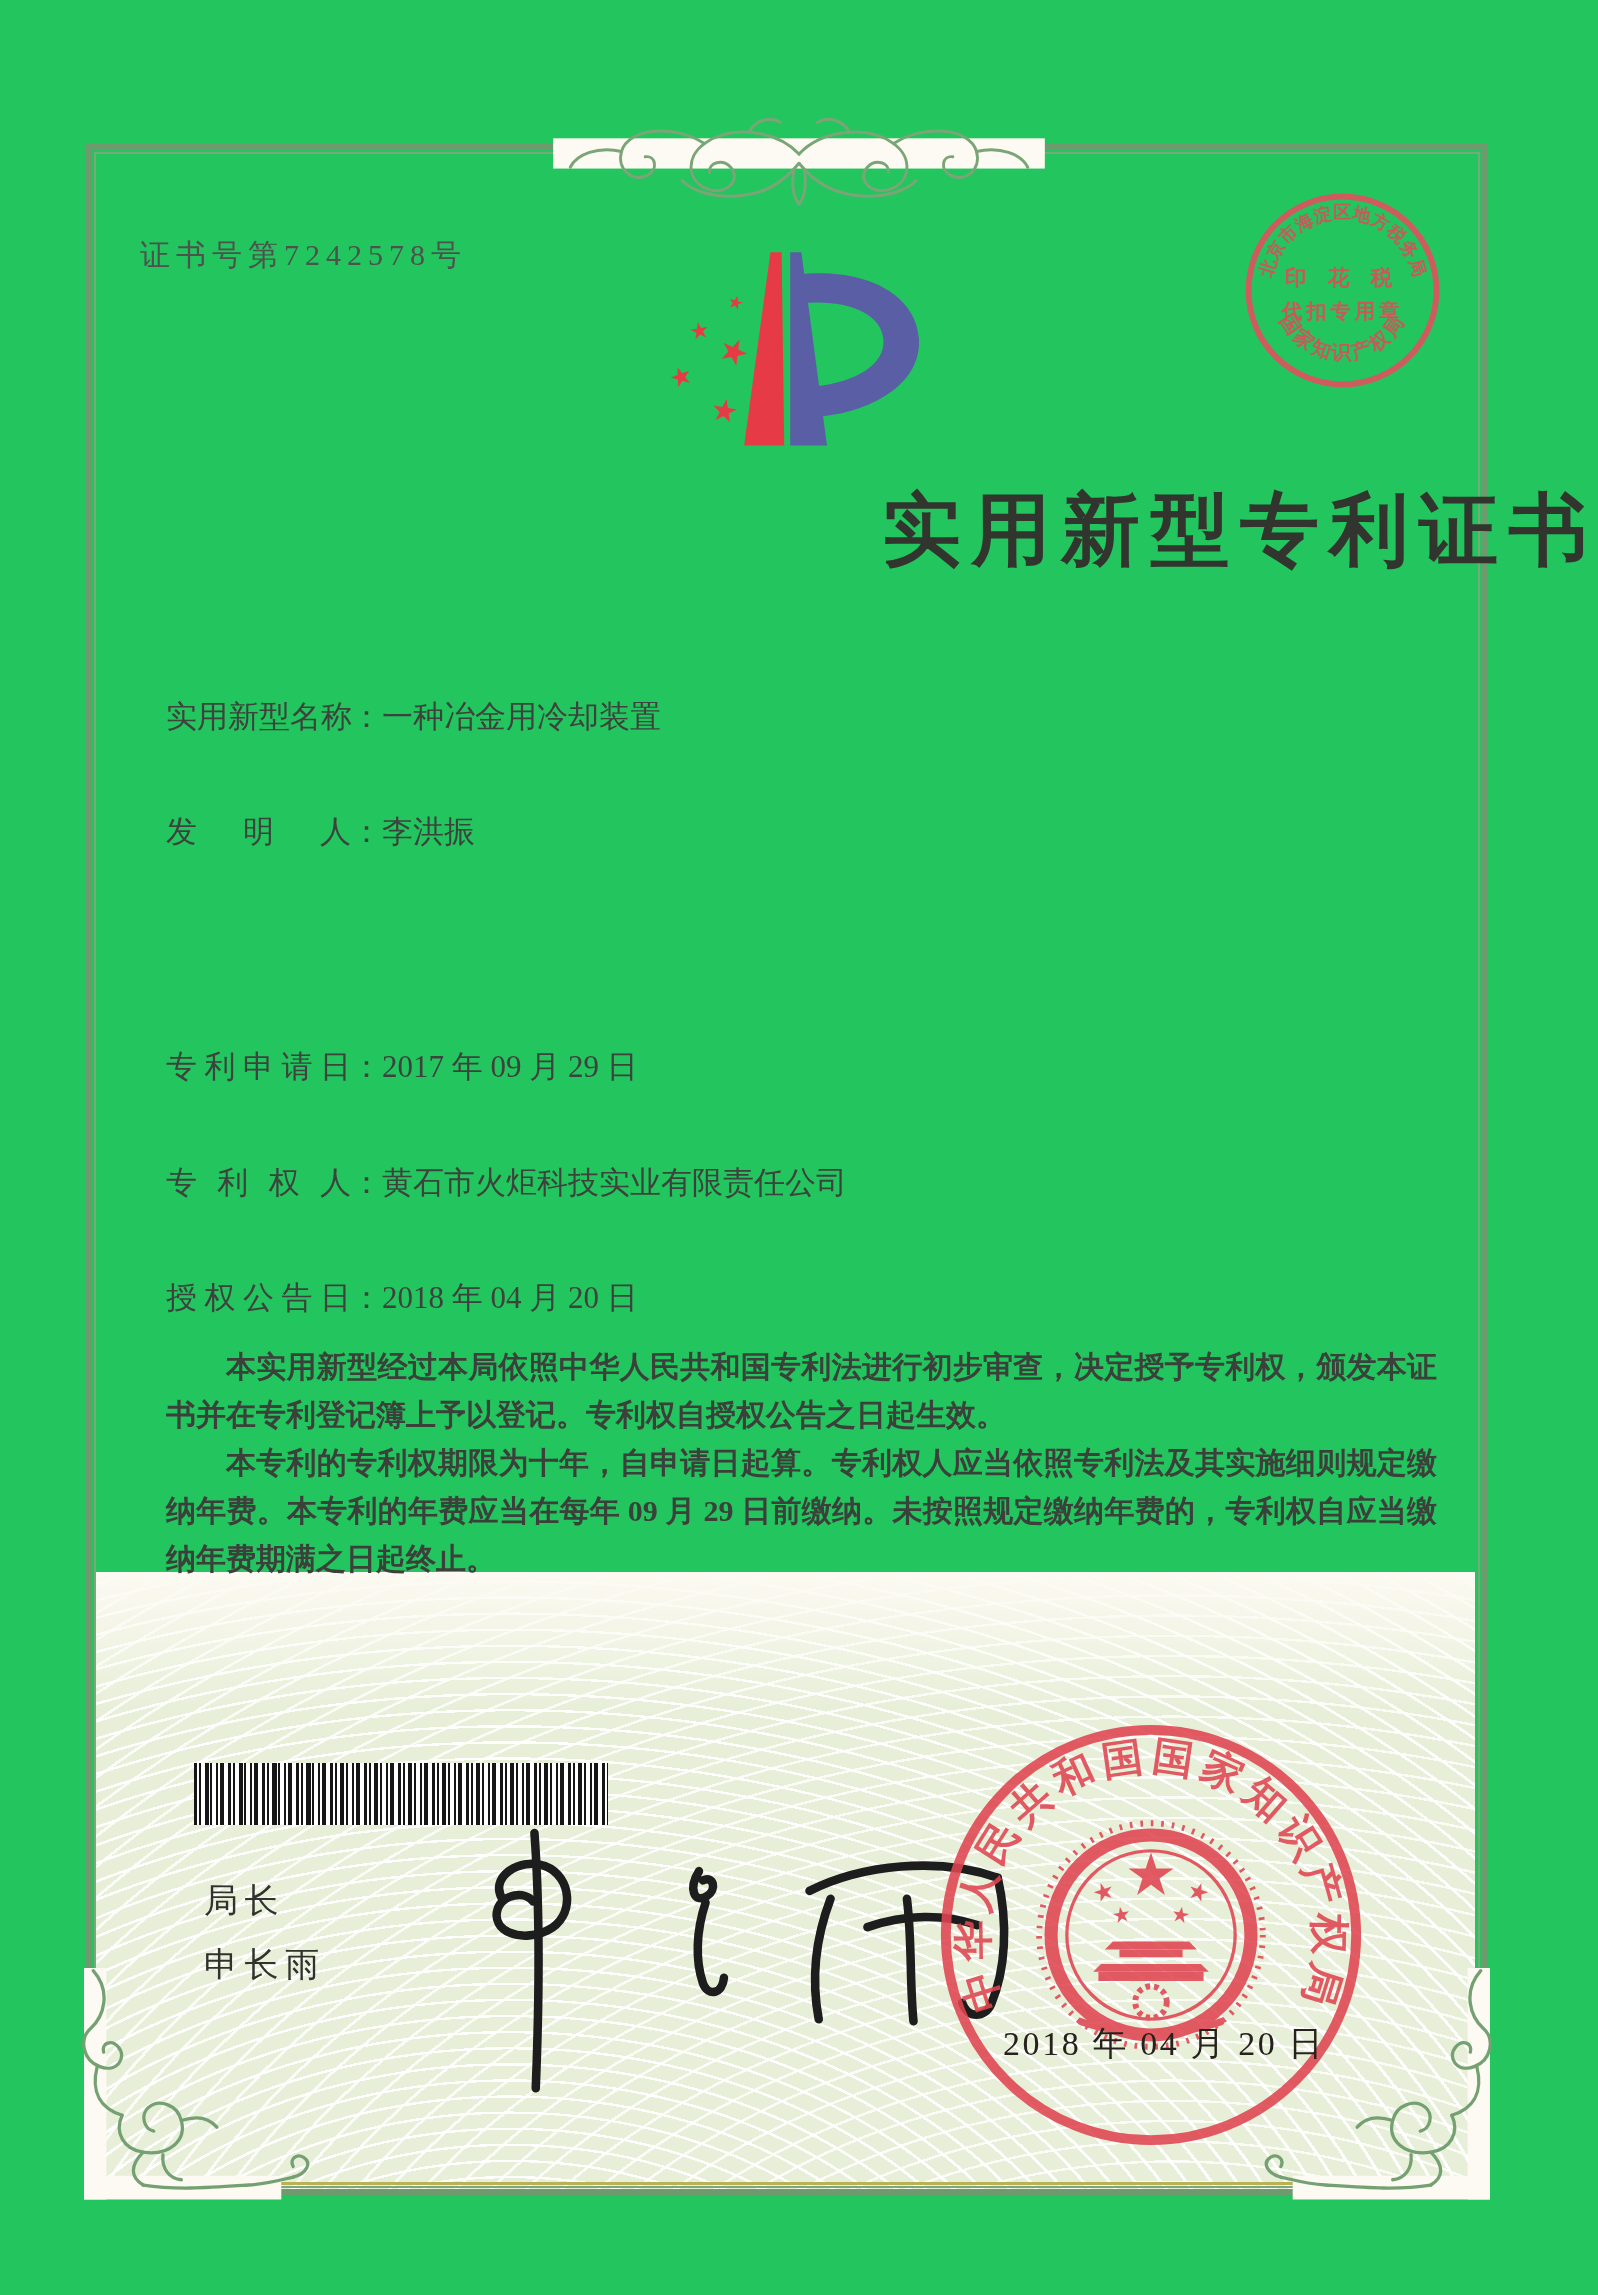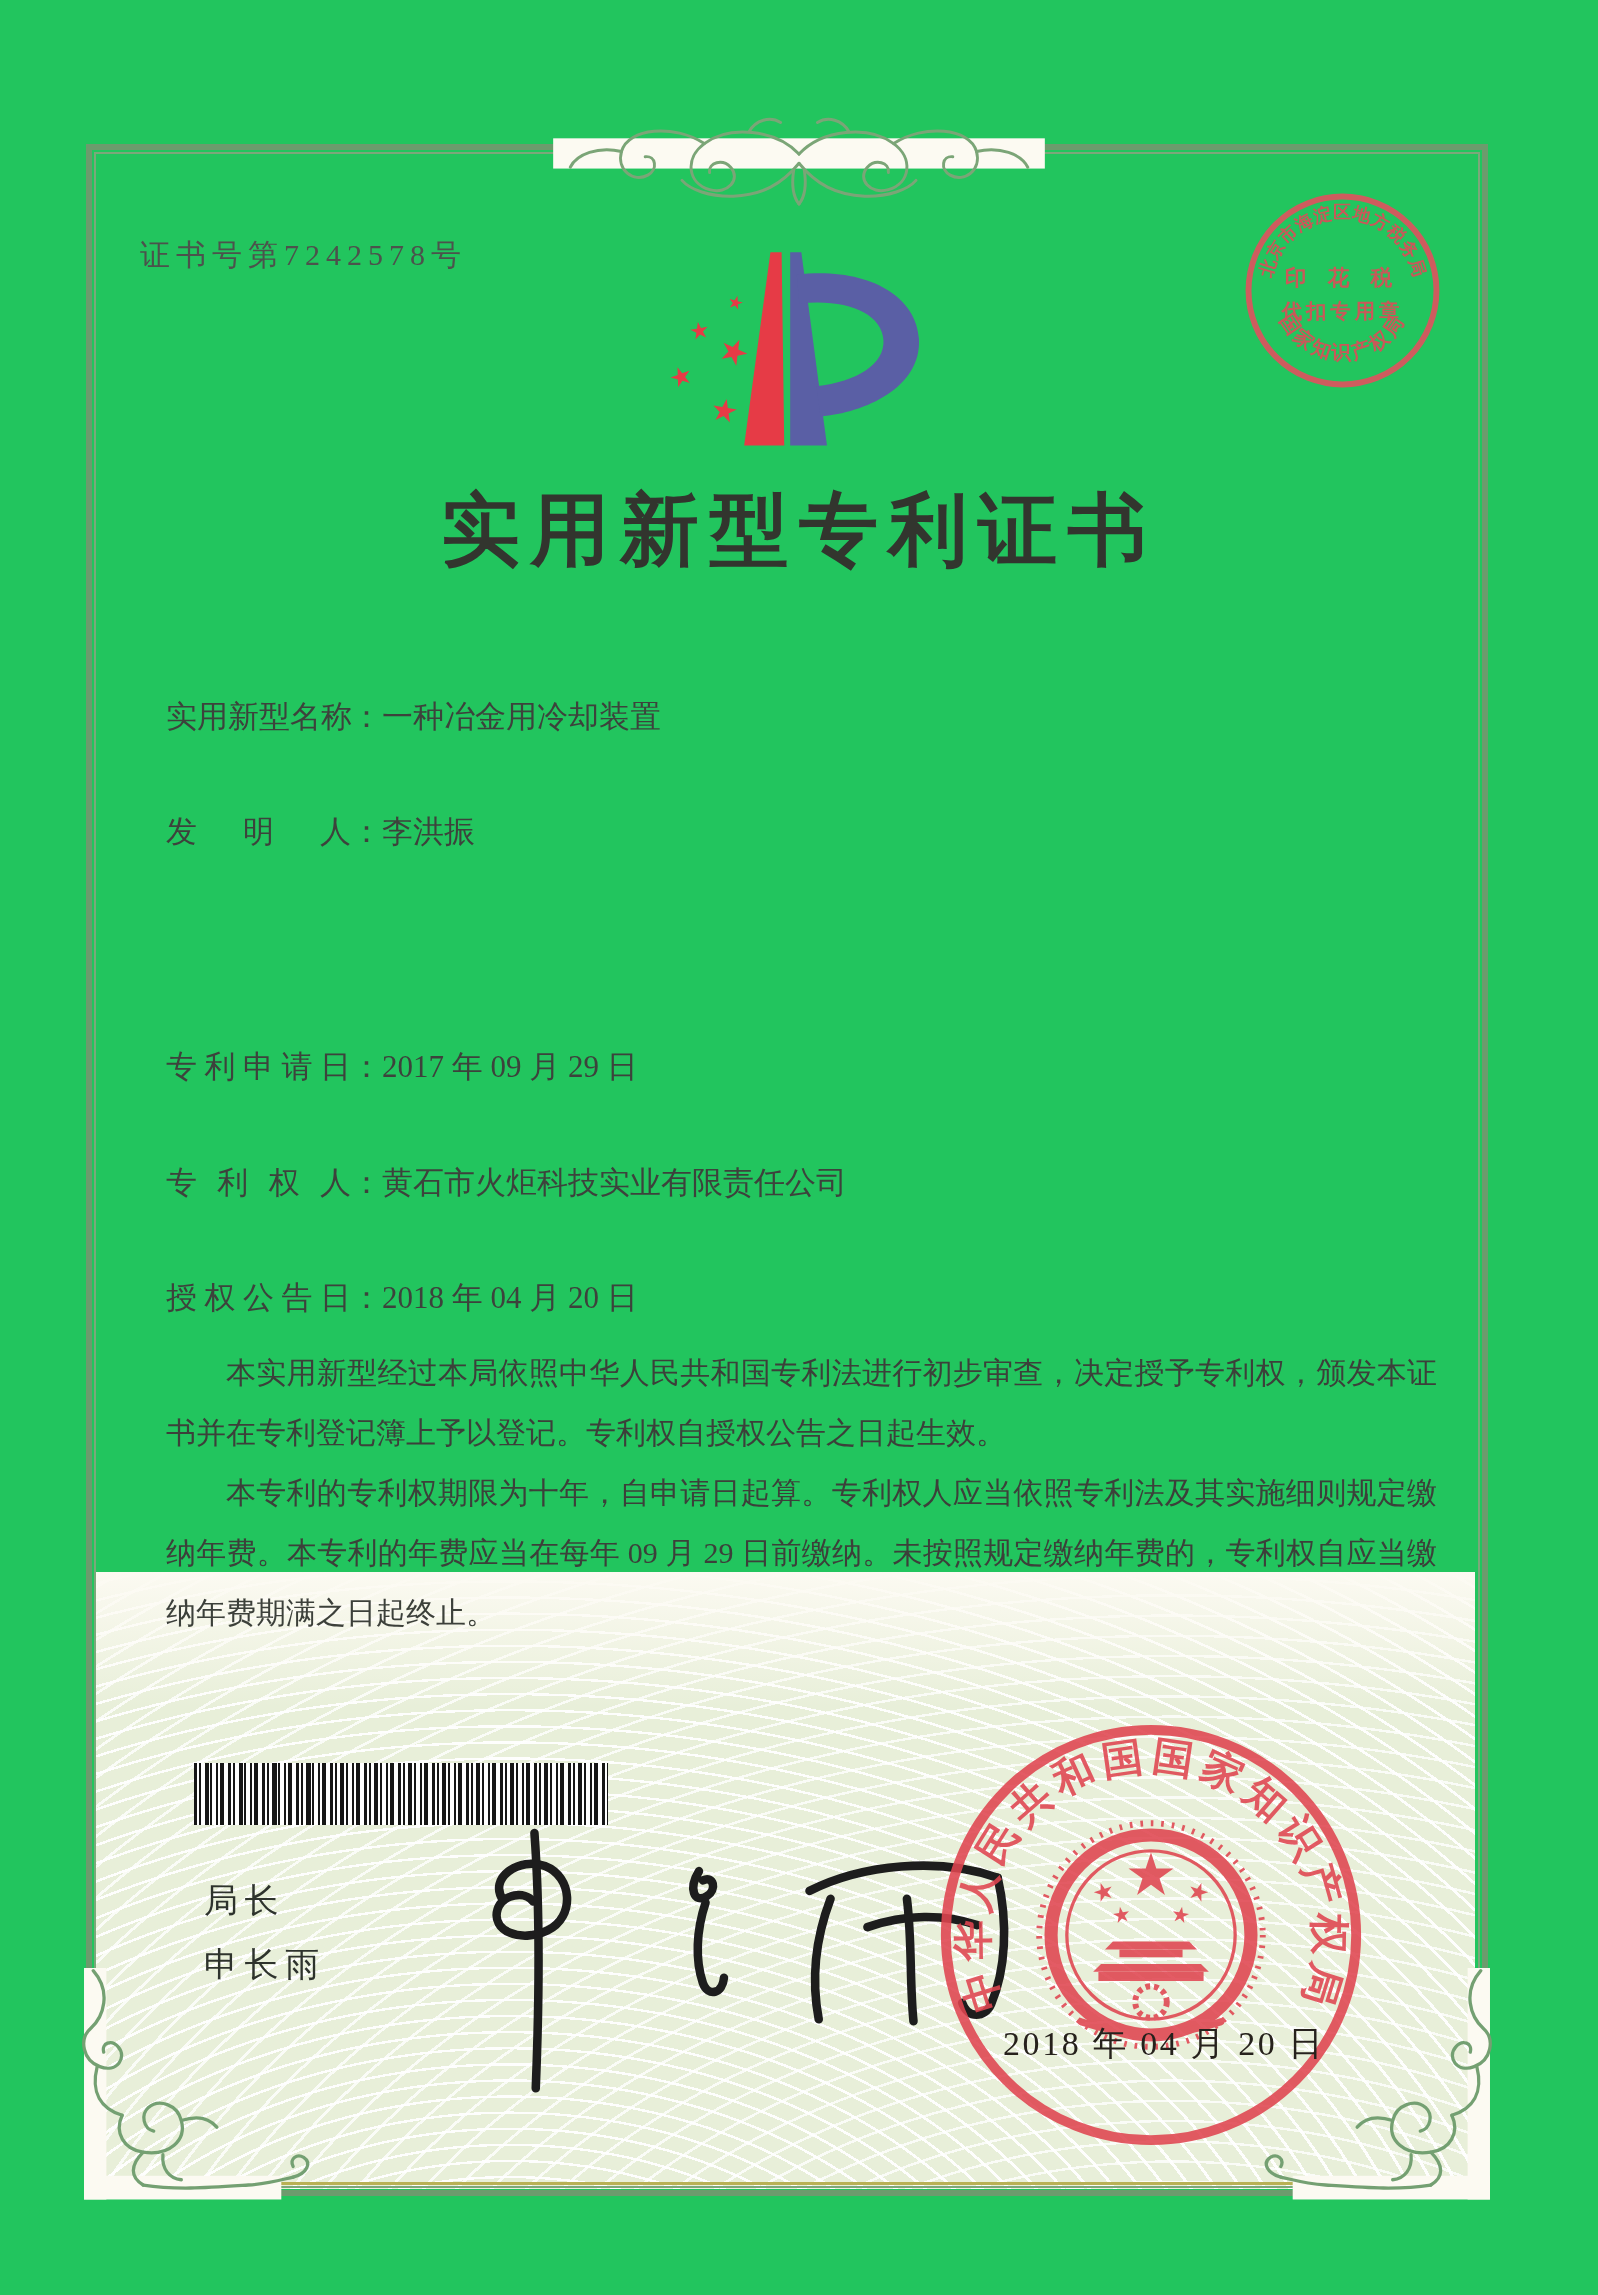--- a/index.html
+++ b/index.html
@@ -20,27 +20,27 @@
   .waves{
     position:absolute; left:96px; top:1572px; width:1379px; height:617px; z-index:0;
     background-color:#e8efd9;
     background-image:
       linear-gradient(180deg, rgba(252,250,242,1) 0%, rgba(252,250,242,0) 22%),
       repeating-radial-gradient(1052px 756px at 30% 140%, rgba(255,255,255,.95) 0 3.3px, rgba(255,255,255,0) 3.3px 22.4px),
       repeating-radial-gradient(1184px 855px at 78% 158%, rgba(255,255,255,.8) 0 3.3px, rgba(255,255,255,0) 3.3px 28px);
   }
   
   .cert-no{ position:absolute; left:140px; top:235px; font-size:30px; letter-spacing:6px; color:#4c524c; z-index:3; white-space:nowrap;}
-  .title{ position:absolute; left:0; top:478px; width:100%; text-align:center;
+  .title{ position:absolute; left:0; top:478px; width:100%; text-align:right;
           font-size:79px; font-weight:700; letter-spacing:10.5px; color:#32352e; z-index:3; }
   .field{ position:absolute; left:166px; font-size:31px; color:#3d423c; white-space:nowrap; z-index:3; }
   .field .lbl{ display:inline-block; width:185px; text-align:justify; text-align-last:justify; }
   .f1{top:696px}.f2{top:811px}.f3{top:926px}.f4{top:1046px}.f5{top:1162px}.f6{top:1277px}
   .body-text{ position:absolute; left:166px; top:1343px; width:1271px; font-size:30px;
-              line-height:60px; text-align:justify; color:#3c403a; z-index:3; }
+              line-height:48px; text-align:justify; color:#3c403a; z-index:3;font-weight:bold; }
   .body-text p{ margin:0; text-indent:2em; }
   .barcode{
     position:absolute; left:194px; top:1763px; width:414px; height:62px; z-index:3;
     background:repeating-linear-gradient(90deg,#161616 0 3.3px,#ffffff 3.3px 5.3px,#161616 5.3px 6.6px,#ffffff 6.6px 10.5px,#161616 10.5px 14.5px,#ffffff 14.5px 16.4px,#161616 16.4px 18px,#ffffff 18px 22.4px,#161616 22.4px 24px,#ffffff 24px 26px,#161616 26px 30px,#ffffff 30px 34px);
   }
   .signer-title{ position:absolute; left:204px; top:1878px; font-size:34px; letter-spacing:6.6px; color:#2e332d; z-index:3;}
   .signer-name{ position:absolute; left:204px; top:1942px; font-size:34px; letter-spacing:6.6px; color:#2e332d; z-index:3;}
   .seal-date{ position:absolute; left:950px; top:2021px; width:428px; text-align:center;
               font-size:34px; letter-spacing:2.6px; color:#26211c; z-index:6; white-space:nowrap;}
   .footer{ position:absolute; left:92px; top:2127px; width:1299px; text-align:center;

